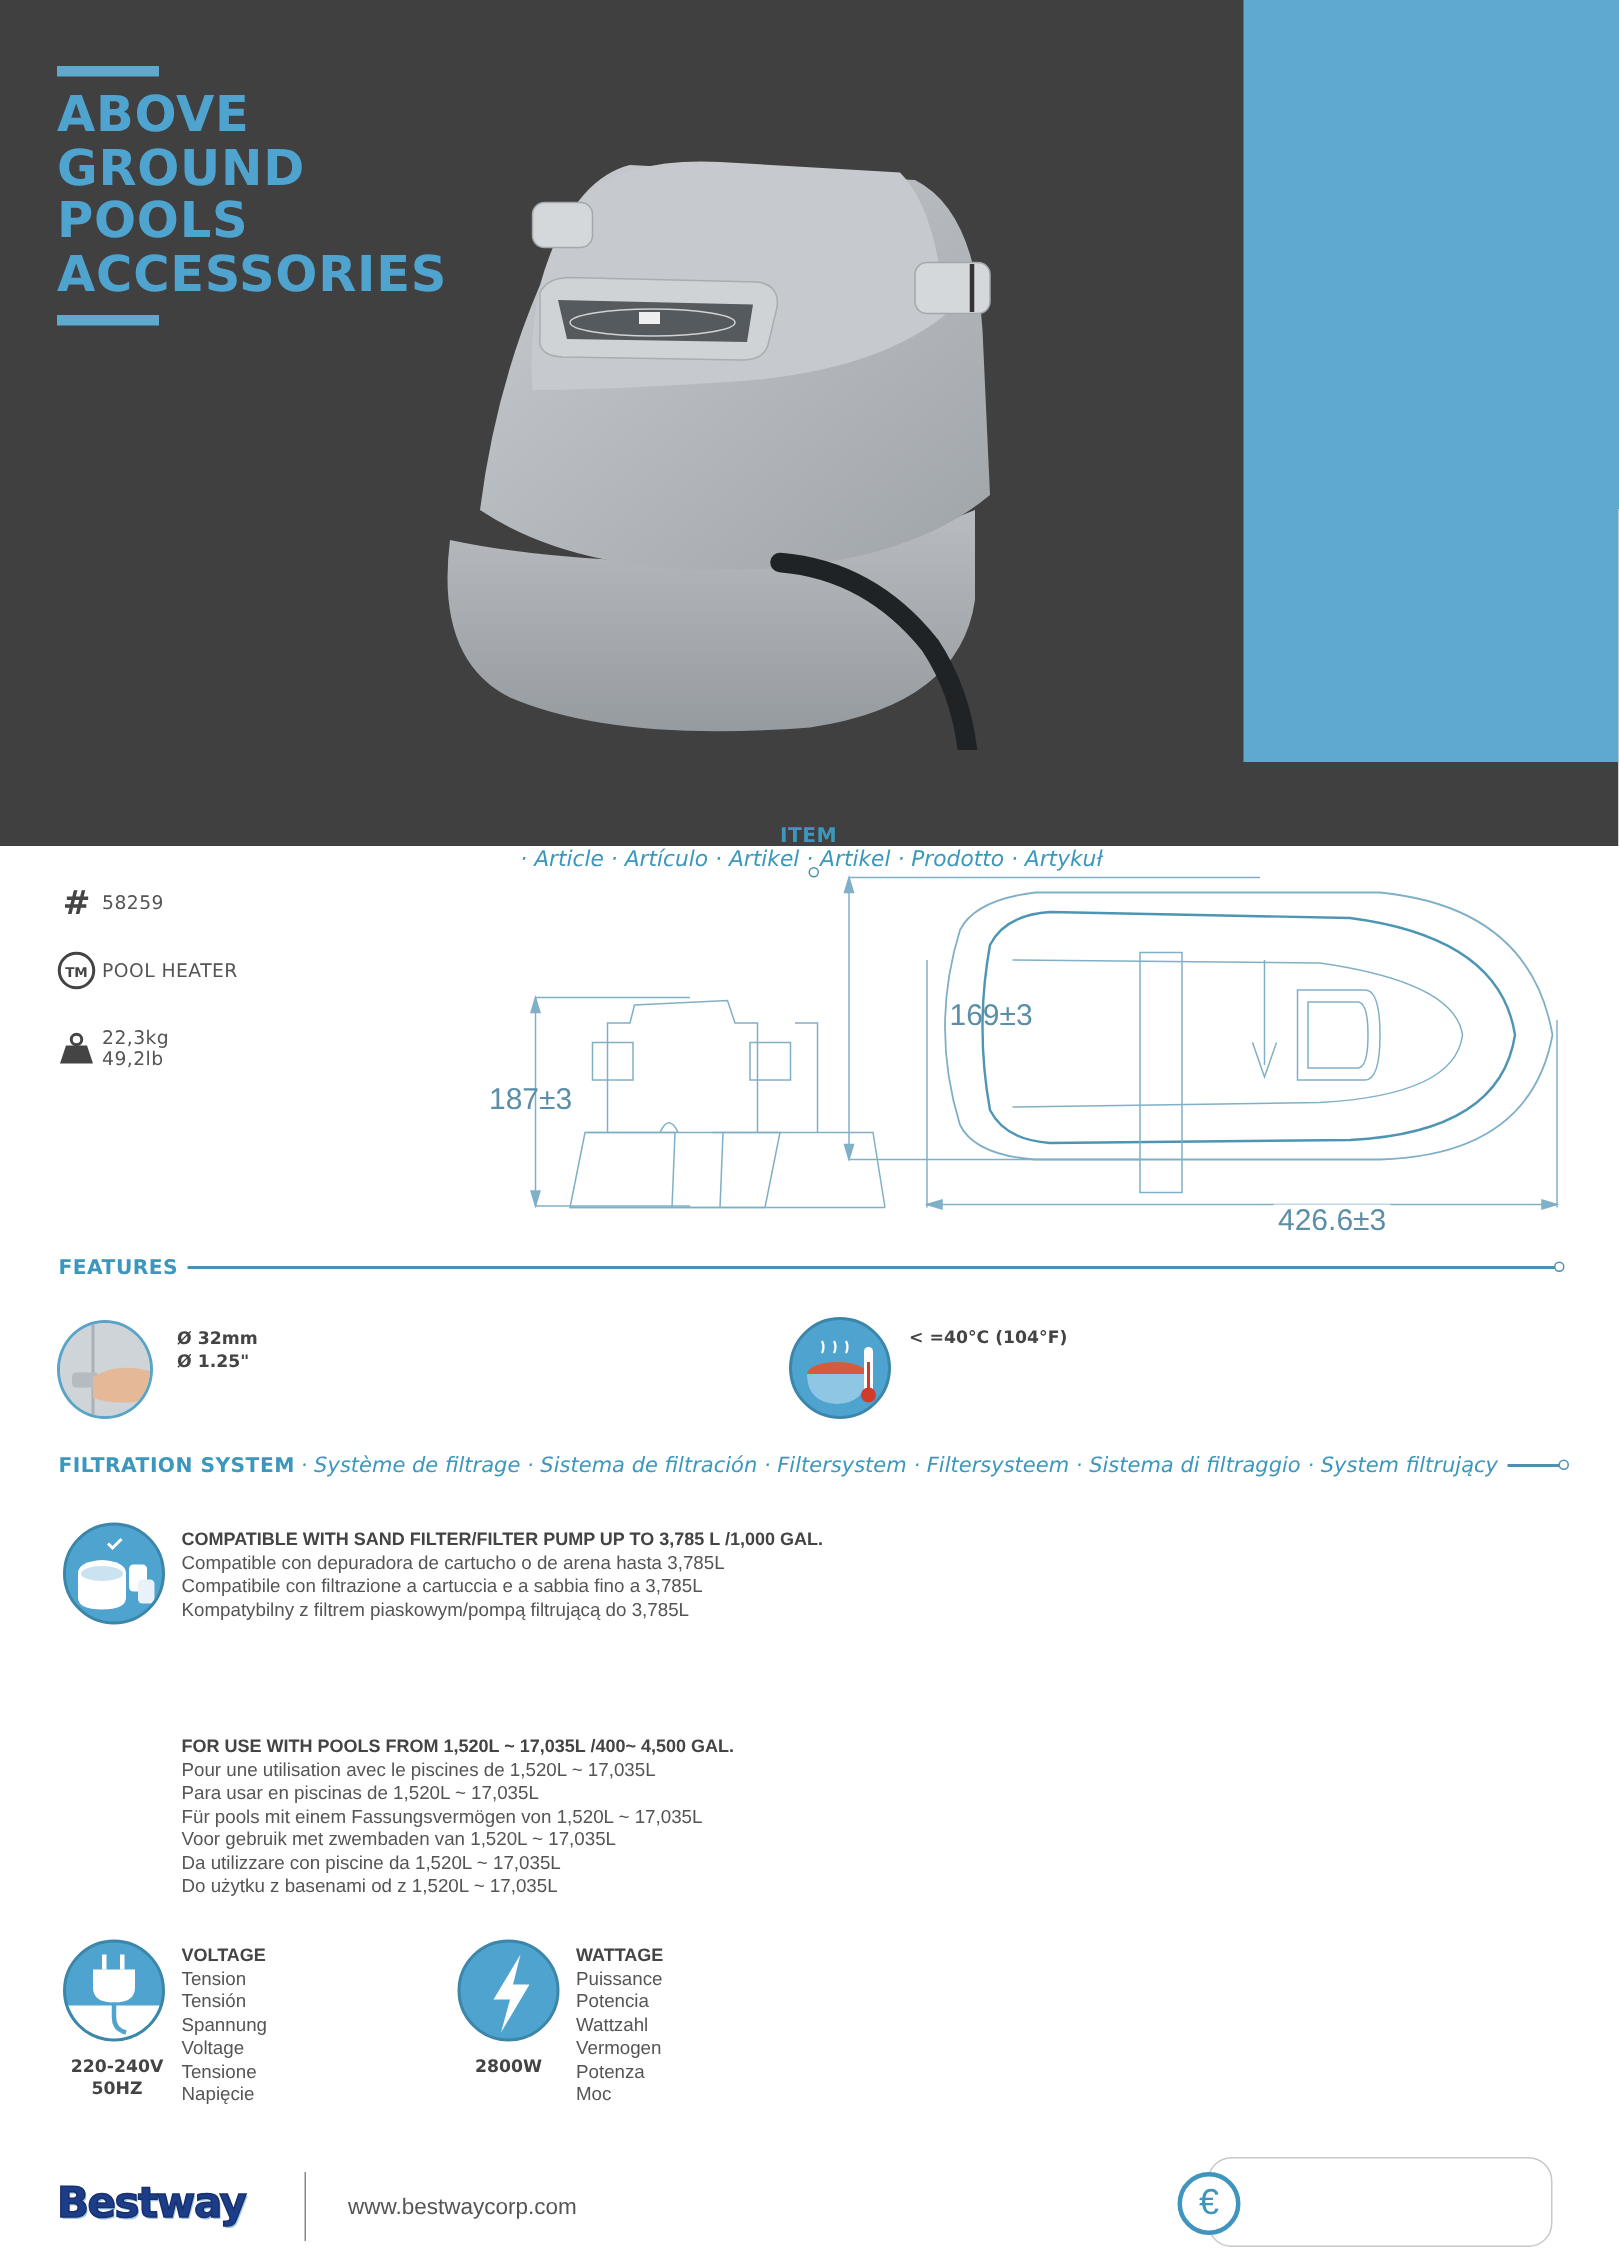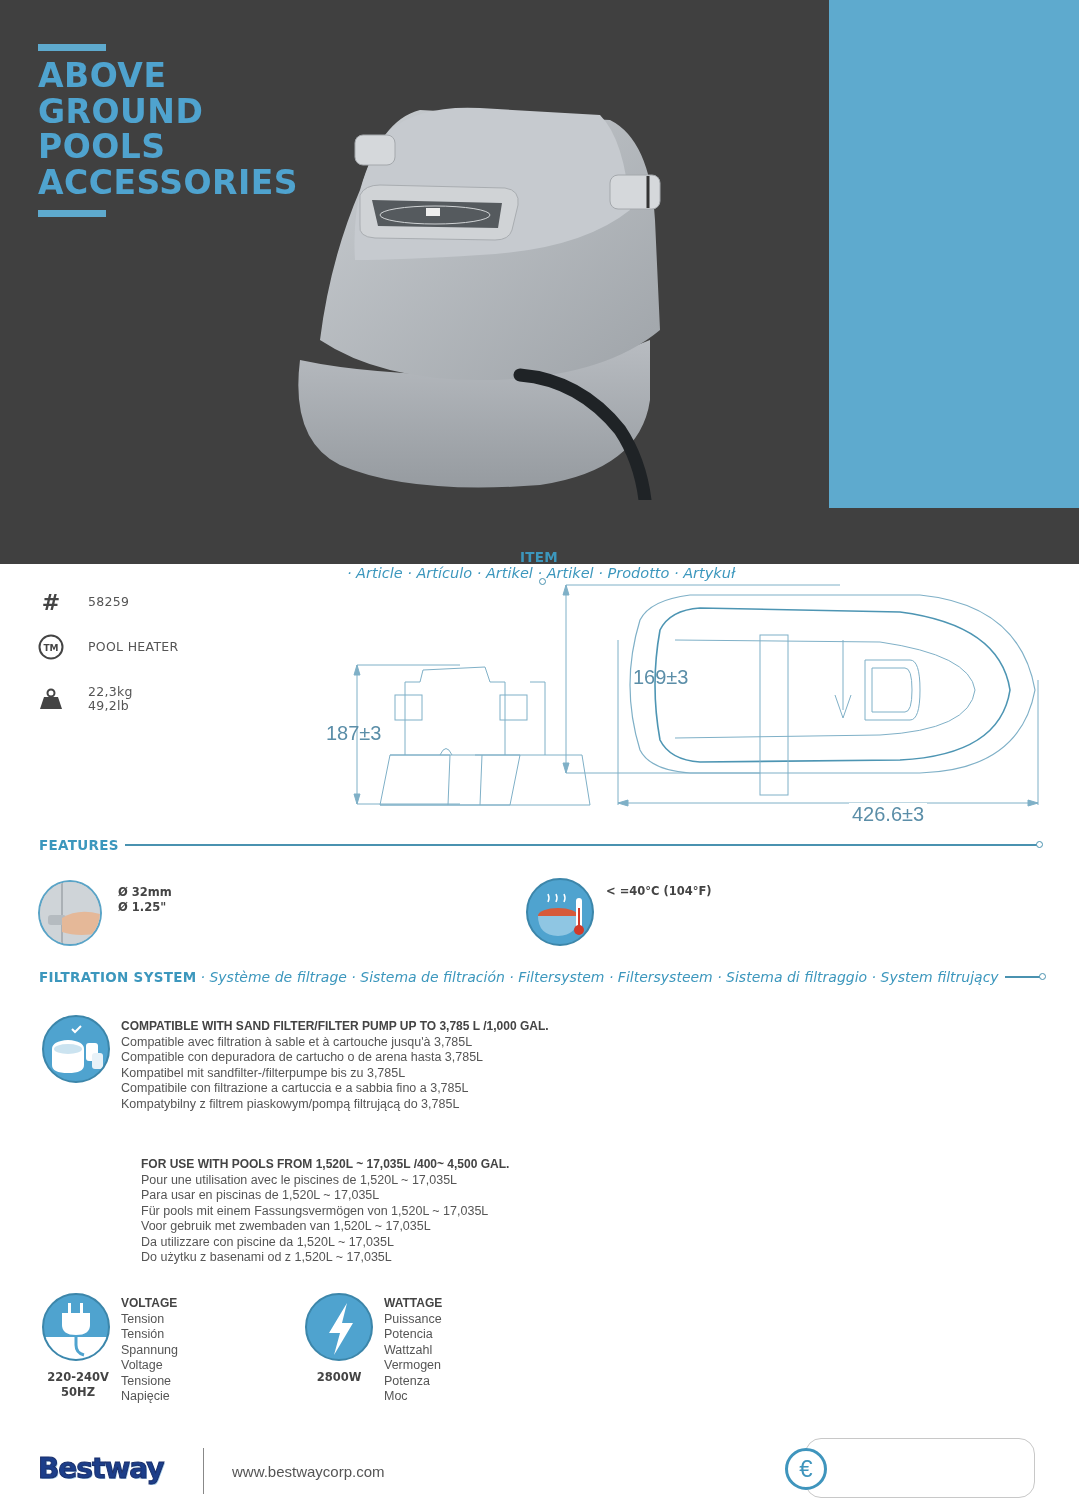--- a/index.html
+++ b/index.html
@@ -19,21 +19,21 @@
   
   .section-head { position: absolute; left: 39px; height: 20px; display: flex; align-items: center; white-space: nowrap; }
   .sh-main { font-weight: bold; font-size: 13.5px; color: #3c97bd; letter-spacing: 0.3px; }
   .sh-langs { font-style: italic; font-size: 14.5px; color: #3c97bd; margin-left: 4px; }
   .sh-line { flex: 1; height: 1.5px; background: #4a92b0; margin-left: 6px; position: relative; }
   .sh-dot { position: absolute; right: -4px; top: -3px; width: 7px; height: 7px; border: 1.5px solid #4a92b0; border-radius: 50%; background: #fff; }
 
   
   .spec-row { position: absolute; left: 38px; display: flex; align-items: center; }
   .spec-icon { width: 26px; height: 26px; display: flex; align-items: center; justify-content: center; color: #444; }
-  .spec-text { margin-left: 24px; font-size: 12.5px; color: #555; line-height: 14px; letter-spacing: 0.3px; }
+  .spec-text { margin-left: 4px; font-size: 12.5px; color: #555; line-height: 14px; letter-spacing: 0.3px; }
 
   .dim-label { position: absolute; font-family: "Liberation Sans", sans-serif; font-size: 20px; color: #5b8ea8; }
 
   
   .feat-icon { position: absolute; width: 68px; height: 68px; border-radius: 50%; overflow: hidden; }
   .feat-text { position: absolute; font-weight: bold; font-size: 11.5px; color: #444; line-height: 15px; }
 
   
   .text-block { position: absolute; left: 121px; font-family: "Liberation Sans", sans-serif; font-size: 12.5px; color: #555; line-height: 15.5px; }
   .text-block .bold { font-weight: bold; color: #444; font-size: 12px; }
@@ -218,28 +218,26 @@
     <path d="M28 12 l3 3 l6 -6" stroke="#fff" stroke-width="2" fill="none"></path>
     <path d="M8 32 Q8 24 24 23 Q40 24 40 32 L40 48 Q40 56 24 56 Q8 56 8 48 Z" fill="#ffffff"></path>
     <ellipse cx="24" cy="32" rx="14" ry="5" fill="#cbe3f0"></ellipse>
     <rect x="42" y="26" width="12" height="18" rx="3" fill="#ffffff"></rect>
     <rect x="48" y="36" width="11" height="16" rx="3" fill="#e8f2f8"></rect>
   </svg>
 </div>
 
 <div class="text-block" style="top:1019px;">
   <div class="bold">COMPATIBLE WITH SAND FILTER/FILTER PUMP UP TO 3,785 L /1,000 GAL.</div>
-  <div>Compatible avec filtration à sable et à cartouche jusqu'à 3,785L</div>
   <div>Compatible con depuradora de cartucho o de arena hasta 3,785L</div>
-  <div>Kompatibel mit sandfilter-/filterpumpe bis zu 3,785L</div>
   <div>Compatibile con filtrazione a cartuccia e a sabbia fino a 3,785L</div>
   <div>Kompatybilny z filtrem piaskowym/pompą filtrującą do 3,785L</div>
 </div>
 
-<div class="text-block" style="top:1157px;margin-left:20px;">
+<div class="text-block" style="top:1157px;">
   <div class="bold">FOR USE WITH POOLS FROM 1,520L ~ 17,035L /400~ 4,500 GAL.</div>
   <div>Pour une utilisation avec le piscines de 1,520L ~ 17,035L</div>
   <div>Para usar en piscinas de 1,520L ~ 17,035L</div>
   <div>Für pools mit einem Fassungsvermögen von 1,520L ~ 17,035L</div>
   <div>Voor gebruik met zwembaden van 1,520L ~ 17,035L</div>
   <div>Da utilizzare con piscine da 1,520L ~ 17,035L</div>
   <div>Do użytku z basenami od z 1,520L ~ 17,035L</div>
 </div>
 
 <div class="spec-circle" style="left:42px; top:1293px; border:2px solid #3c86aa;">

